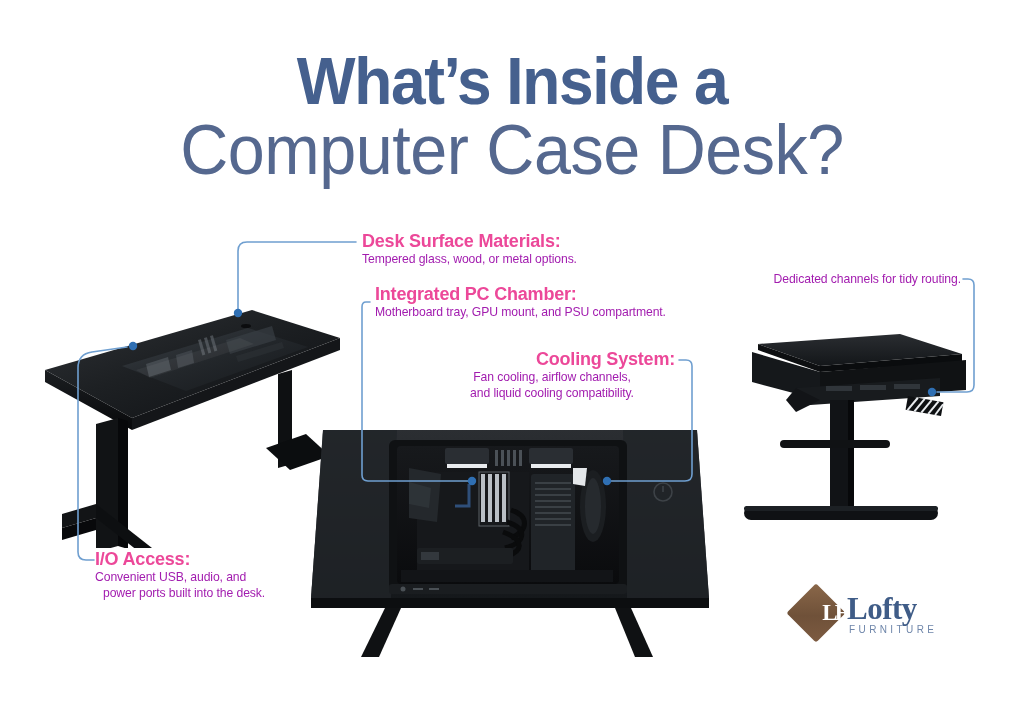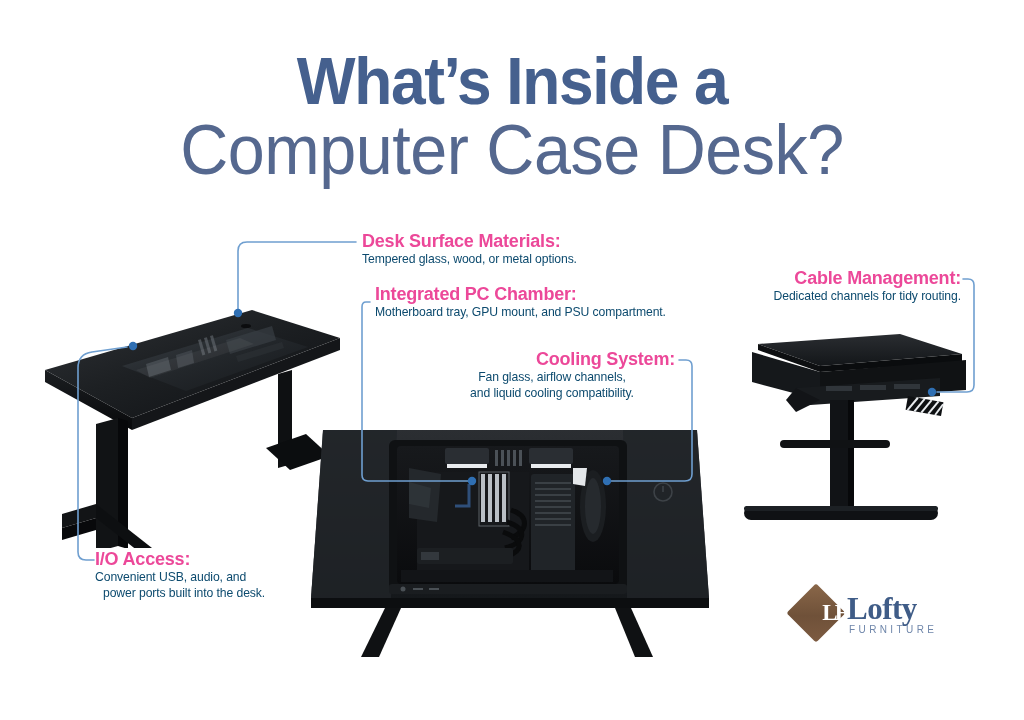--- a/index.html
+++ b/index.html
@@ -32,21 +32,21 @@
     transform: scaleX(0.95);
   }
 
   
   .callout { position: absolute; }
   .callout .hd {
     font-size: 18px; font-weight: 700; color: #ec4899;
     letter-spacing: -0.2px; line-height: 17px; white-space: nowrap;
   }
   .callout .bd {
-    font-size: 12.2px; font-weight: 400; color: #0c4a6e;
+    font-size: 12.2px; font-weight: 400; color: #a21caf;
     letter-spacing: -0.1px; line-height: 15.5px; white-space: nowrap;
     margin-top: 2px;
   }
   .callout.right { text-align: right; }
   .callout.center { text-align: center; }
 
   
   #leaders { position: absolute; inset: 0; width: 1024px; height: 720px; }
 
   
@@ -299,26 +299,25 @@
     <div class="bd">Tempered glass, wood, or metal options.</div>
   </div>
 
   <div class="callout" style="left:375px; top:277px;margin-top:9px;">
     <div class="hd">Integrated PC Chamber:</div>
     <div class="bd">Motherboard tray, GPU mount, and PSU compartment.</div>
   </div>
 
   <div class="callout center" style="left:429px; top:351px; width:246px;">
     <div class="hd" style="text-align:right;">Cooling System:</div>
-    <div class="bd">Fan glass, airflow channels,</div>
+    <div class="bd">Fan cooling, airflow channels,</div>
     <div class="bd" style="margin-top:0;">and liquid cooling compatibility.</div>
   </div>
 
   <div class="callout right" style="left:703px; top:270px; width:258px;">
-    <div class="hd">Cable Management:</div>
     <div class="bd">Dedicated channels for tidy routing.</div>
   </div>
 
   <div class="callout" style="left:95px; top:551px;">
     <div class="hd">I/O Access:</div>
     <div class="bd">Convenient USB, audio, and</div>
     <div class="bd" style="margin-top:0;padding-left:8px;">power ports built into the desk.</div>
   </div>
 
   <div class="logo">

